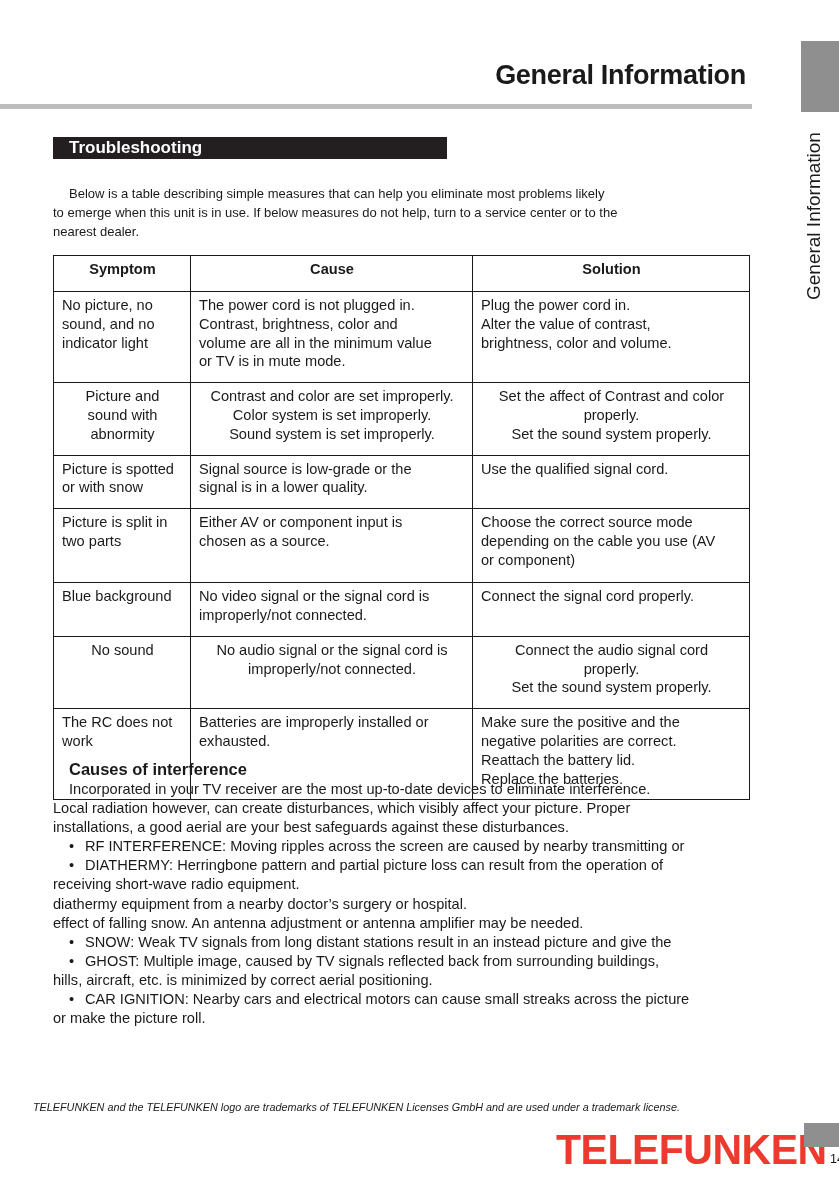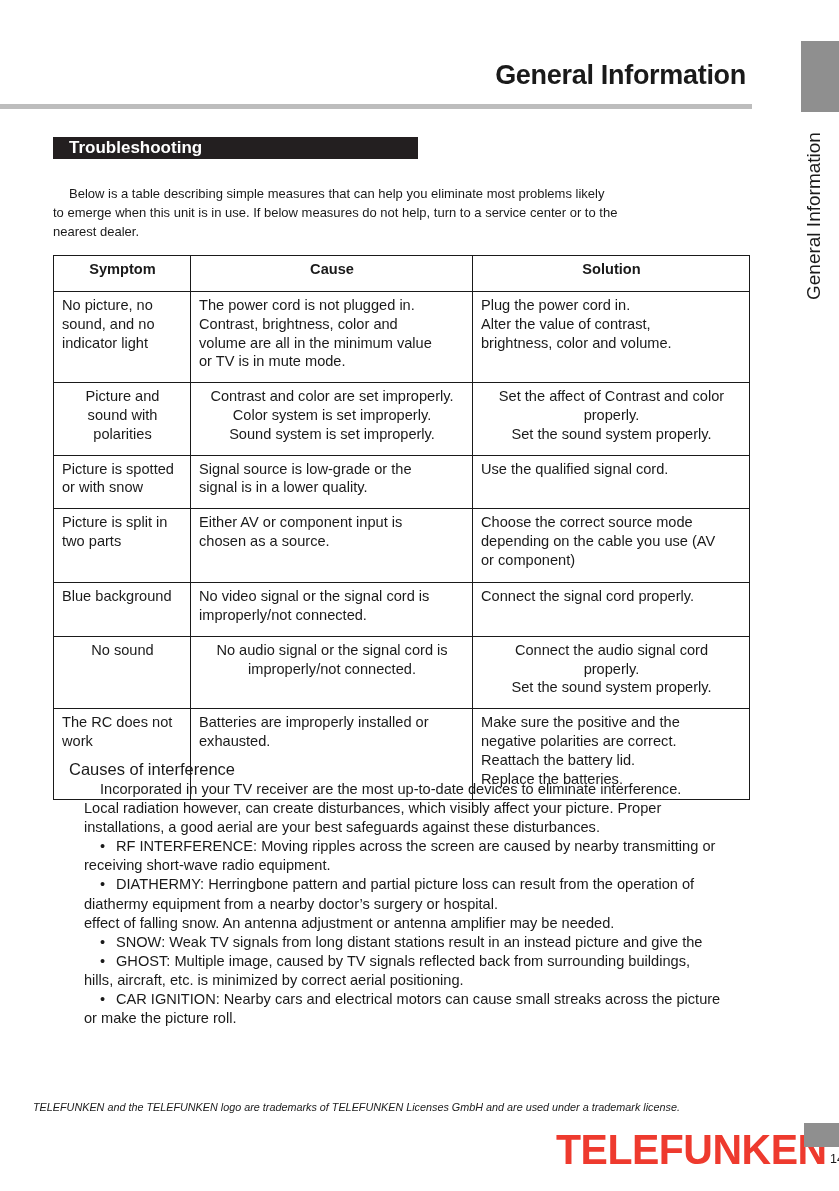--- a/index.html
+++ b/index.html
@@ -4,33 +4,33 @@
 <style>
   html, body { margin: 0; padding: 0; background: #ffffff; }
   body { width: 839px; height: 1191px; position: relative; overflow: hidden;
          font-family: "Liberation Sans", sans-serif; color: #1a1a1a; }
   .page-title { position: absolute; right: 93px; top: 60px; font-size: 27px; font-weight: bold;
                 color: #1a1a1a; letter-spacing: -0.3px; }
   .title-rule { position: absolute; left: 0; top: 104px; width: 752px; height: 5px; background: #bdbdbd; }
   .side-tab { position: absolute; left: 801px; top: 41px; width: 38px; height: 71px; background: #8f8f8f; }
   .side-label { position: absolute; left: 803px; top: 300px; transform-origin: 0 0; transform: rotate(-90deg);
                 font-size: 19px; color: #1a1a1a; white-space: nowrap; width: 175px; }
-  .section-bar { position: absolute; left: 53px; top: 137px; width: 365px; height: 22px; background: #231f20; }
+  .section-bar { position: absolute; left: 53px; top: 137px; width: 394px; height: 22px; background: #231f20; }
   .section-bar span { position: absolute; left: 16px; top: 1px; color: #fff; font-weight: bold; font-size: 17px; }
   .intro { position: absolute; left: 53px; top: 184px; width: 700px; font-size: 13px; line-height: 19px; }
   .intro .ind { display: inline-block; width: 16px; }
   table.ts { position: absolute; left: 53px; top: 255px; width: 697px; border-collapse: collapse;
              font-size: 14.6px; line-height: 18.8px; }
   table.ts th, table.ts td { border: 1.6px solid #1a1a1a; vertical-align: top; padding: 4px 7px 11px 8px; }
   table.ts th { font-weight: bold; text-align: center; height: 20px; padding-top: 4px; }
   table.ts td.sym { width: 121px; }
   table.ts td.cau { width: 266px; margin-top: 32px; }
   .cell-line { display: block; }
-  .causes-title { position: absolute; left: 69px; top: 760px; font-size: 16.5px; font-weight: normal; }
-  .causes { position: absolute; left: 53px; top: 780px; width: 700px; font-size: 14.6px; line-height: 19.1px; margin-left: 31px; }
+  .causes-title { position: absolute; left: 69px; top: 760px; font-size: 16.5px; font-weight: bold; }
+  .causes { position: absolute; left: 53px; top: 780px; width: 700px; font-size: 14.6px; line-height: 19.1px; }
   .causes p { margin: 0; }
   .causes .ind { display: inline-block; width: 16px; }
   .causes .bul { display: inline-block; width: 16px; text-align: left; padding-left: 16px; box-sizing: content-box; }
   .footer-note { position: absolute; left: 33px; top: 1101px; font-size: 10.8px; color: #1a1a1a; white-space: nowrap; font-style: italic; }
   .brand-logo { position: absolute; left: 556px; top: 1127px; font-size: 41px; font-weight: bold; color: #ee3a2e;
                 letter-spacing: -0.5px; transform: scaleY(1.05); line-height: 44px; font-family: "Liberation Sans", sans-serif; }
   .page-tab { position: absolute; left: 804px; top: 1123px; width: 35px; height: 24px; background: #8f8f8f; }
   .page-num { position: absolute; left: 805px; top: 1152px; font-size: 12.5px; padding-left: 25px; }
 </style>
 </head>
@@ -75,21 +75,21 @@
         <td class="sol">
           <span class="cell-line">Plug the power cord in.</span>
           <span class="cell-line">Alter the value of contrast,</span>
           <span class="cell-line">brightness, color and volume.</span>
         </td>
       </tr>
       <tr style="height: 66px; text-align: center;">
         <td class="sym">
           <span class="cell-line">Picture and</span>
           <span class="cell-line">sound with</span>
-          <span class="cell-line">polarities</span>
+          <span class="cell-line">abnormity</span>
         </td>
         <td class="cau">
           <span class="cell-line">Contrast and color are set improperly.</span>
           <span class="cell-line">Color system is set improperly.</span>
           <span class="cell-line">Sound system is set improperly.</span>
         </td>
         <td class="sol">
           <span class="cell-line">Set the affect of Contrast and color</span>
           <span class="cell-line">properly.</span>
           <span class="cell-line">Set the sound system properly.</span>
@@ -167,22 +167,22 @@
       </tr>
     </tbody>
 </table>
 
 <div class="causes-title">Causes of interference</div>
 <div class="causes" id="causes">
     <p><span class="ind"></span><span>Incorporated in your TV receiver are the most up-to-date devices to eliminate interference.</span></p>
     <p><span>Local radiation however, can create disturbances, which visibly affect your picture. Proper</span></p>
     <p><span>installations, a good aerial are your best safeguards against these disturbances.</span></p>
     <p><span class="bul">•</span><span>RF INTERFERENCE: Moving ripples across the screen are caused by nearby transmitting or</span></p>
+    <p><span class="bul">•</span><span>DIATHERMY: Herringbone pattern and partial picture loss can result from the operation of</span></p>
     <p><span>receiving short-wave radio equipment.</span></p>
-    <p><span class="bul">•</span><span>DIATHERMY: Herringbone pattern and partial picture loss can result from the operation of</span></p>
     <p><span>diathermy equipment from a nearby doctor’s surgery or hospital.</span></p>
     <p><span>effect of falling snow. An antenna adjustment or antenna amplifier may be needed.</span></p>
     <p><span class="bul">•</span><span>SNOW: Weak TV signals from long distant stations result in an instead picture and give the</span></p>
     <p><span class="bul">•</span><span>GHOST: Multiple image, caused by TV signals reflected back from surrounding buildings,</span></p>
     <p><span>hills, aircraft, etc. is minimized by correct aerial positioning.</span></p>
     <p><span class="bul">•</span><span>CAR IGNITION: Nearby cars and electrical motors can cause small streaks across the picture</span></p>
     <p><span>or make the picture roll.</span></p>
   </div>
 
 <div class="footer-note">TELEFUNKEN and the TELEFUNKEN logo are trademarks of TELEFUNKEN Licenses GmbH and are used under a trademark license.</div>

